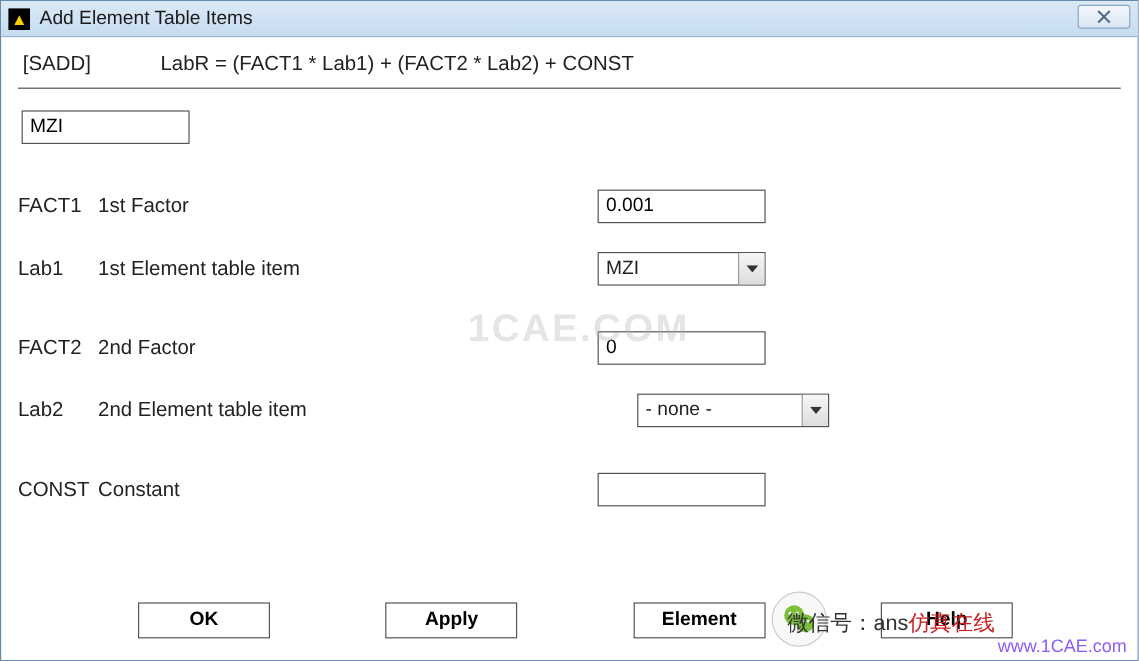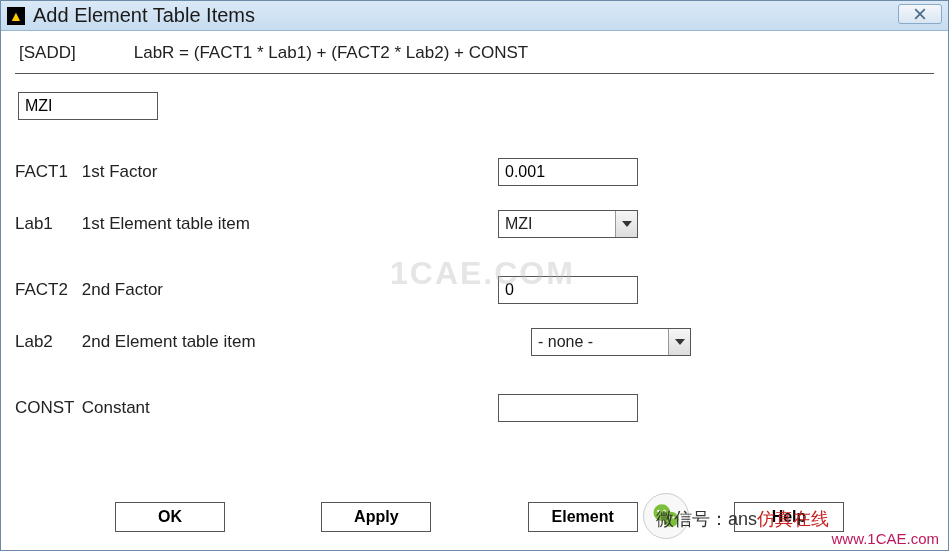--- a/index.html
+++ b/index.html
@@ -40,21 +40,21 @@
     justify-content: center;
   }
   .titlebar .app-icon span {
     color: #ffcc00;
     font-size: 14px;
     font-weight: bold;
     line-height: 1;
   }
   .titlebar .title-text {
     color: #1a1a1a;
-    font-size: 20px;
+    font-size: 16px;
   }
   .close-btn {
     position: absolute;
     right: 6px;
     top: 3px;
     width: 44px;
     height: 20px;
     background: linear-gradient(#f4f7fb, #d9e6f3);
     border: 1px solid #8aa9c4;
     border-radius: 3px;
@@ -186,21 +186,21 @@
     color: #333;
     pointer-events: none;
     margin-top: 44px;
   }
   .overlay-text1 .redpart { color: #c62020; }
   .overlay-url {
     position: absolute;
     right: 10px;
     bottom: 4px;
     font-size: 15px;
-    color: #be185d;
+    color: #8b5cf6;
     pointer-events: none;
   }
 </style>
 </head>
 <body>
 
 <div class="window">
 
   <div class="titlebar">
     <span class="app-icon">

